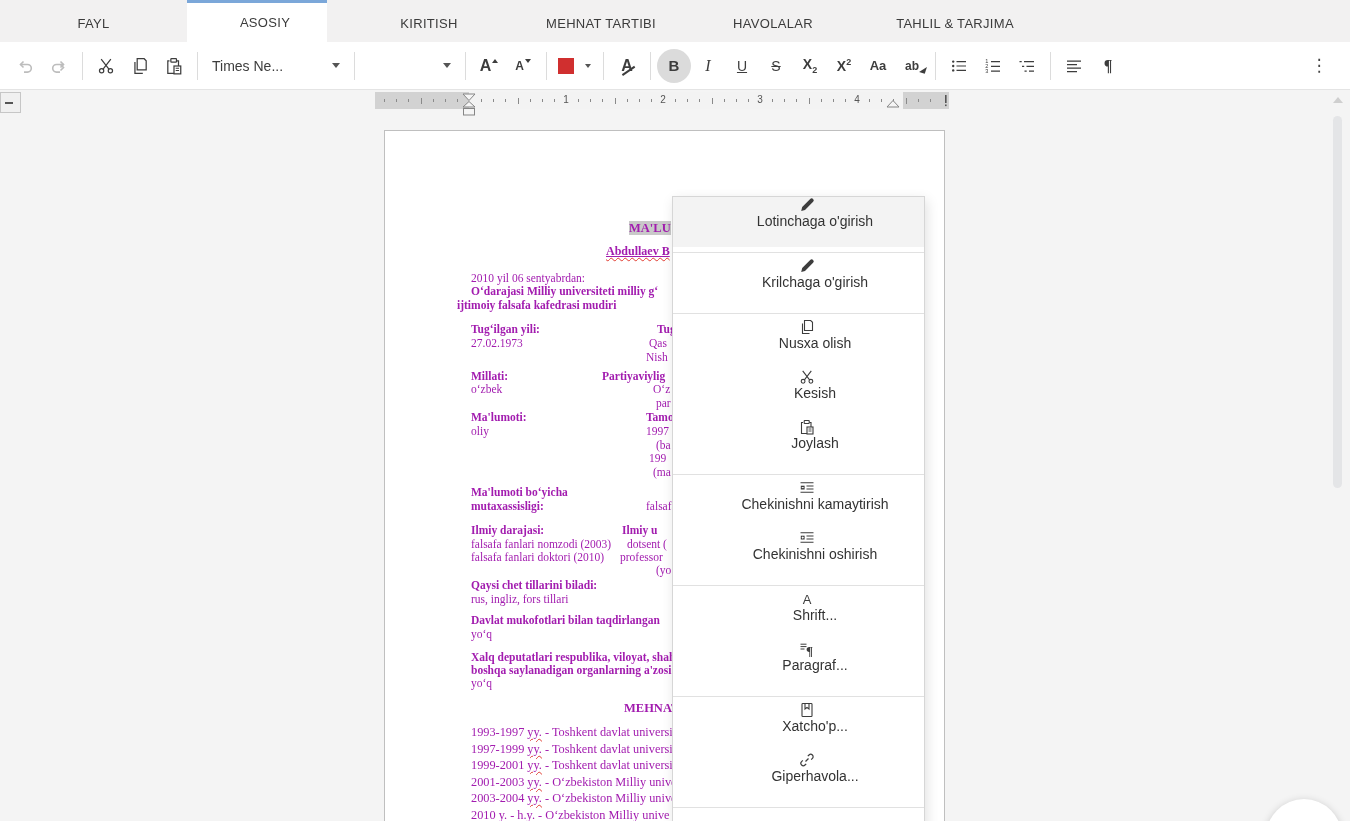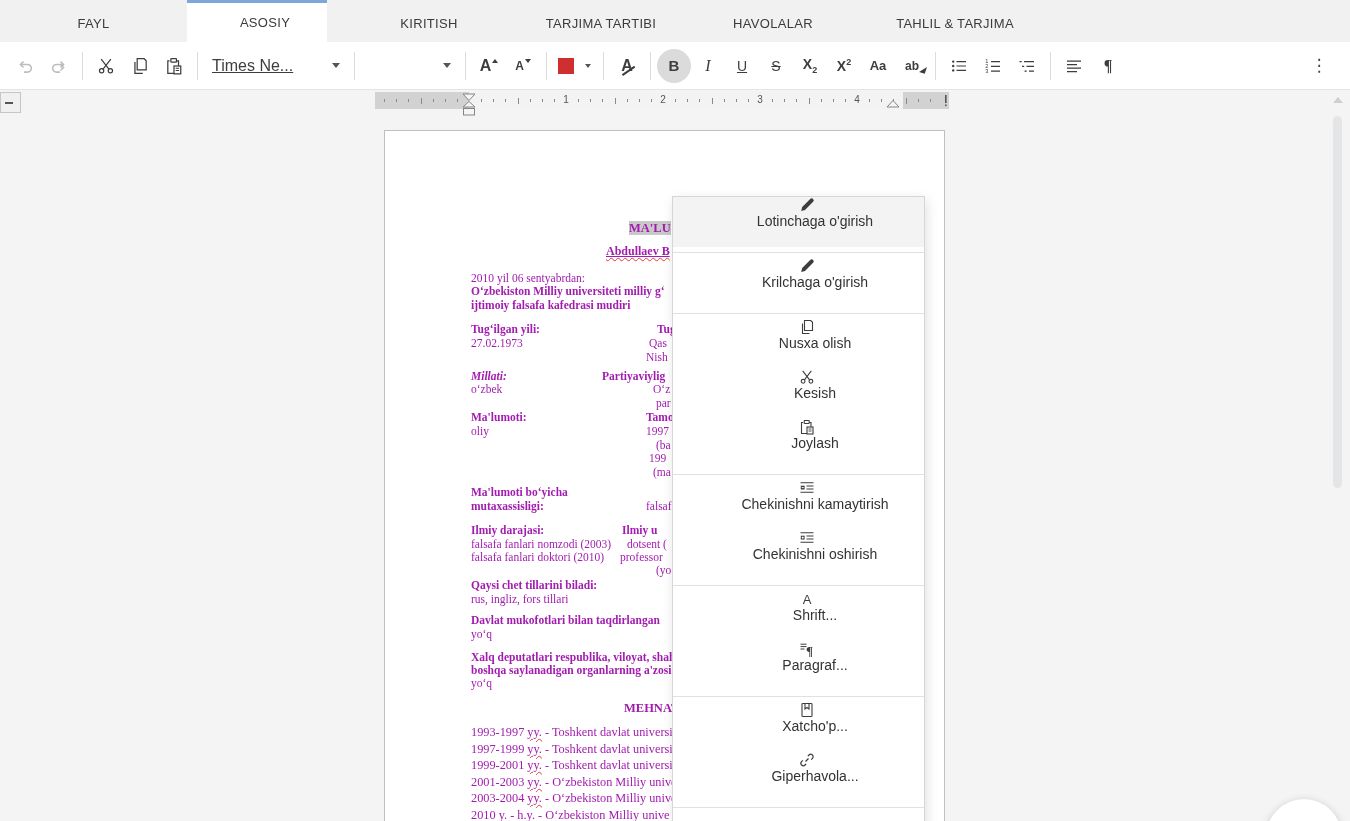--- a/index.html
+++ b/index.html
@@ -9,21 +9,21 @@
   
   #tabbar{position:absolute;left:0;top:0;width:100%;height:42px;background:#f2f1f1;display:flex;align-items:flex-end;}
   .tab{height:38px;display:flex;align-items:center;justify-content:center;font-size:13px;letter-spacing:.3px;color:#3b3b3b;cursor:default;margin-left:32px;}
   .tab.active{height:42px;background:#fff;border-top:3px solid var(--accent,#7ba7d9);box-sizing:border-box;}
 
   
   #toolbar{position:absolute;left:0;top:42px;width:100%;height:48px;background:#fff;border-bottom:1px solid #e4e4e4;display:flex;align-items:center;box-sizing:border-box;}
   .tbtn{height:34px;min-width:34px;display:flex;align-items:center;justify-content:center;color:#3d3d3d;}
   .tbtn svg{display:block;}
   .tsep{width:1px;height:28px;background:#dcdcdc;margin:0 6px;flex:none;}
-  .combo{display:flex;align-items:center;justify-content:space-between;height:30px;padding:0 8px;font-size:16px;color:#3d3d3d;text-decoration:underline;}
+  .combo{display:flex;align-items:center;justify-content:space-between;height:30px;padding:0 8px;font-size:14px;color:#3d3d3d;}
   .caret{width:0;height:0;border-left:4px solid transparent;border-right:4px solid transparent;border-top:5px solid #555;}
   .caret.sm{border-left-width:3px;border-right-width:3px;border-top-width:4px;}
   .circle-active{width:34px;height:34px;border-radius:50%;background:#dbdbdb;display:flex;align-items:center;justify-content:center;}
   .glyph-b{font-weight:bold;font-size:15px;}
   .glyph-i{font-family:"Liberation Serif",serif;font-style:italic;font-size:16px;}
   .glyph-u{font-size:14px;text-decoration:underline;}
   .glyph-s{font-size:14px;text-decoration:line-through;}
   .glyph-xx{font-size:14px;font-weight:600;}
   .glyph-sub{font-size:9px;vertical-align:sub;}
   .glyph-sup{font-size:9px;vertical-align:super;}
@@ -72,21 +72,21 @@
 </style>
 </head>
 <body>
 
 <div id="app">
 
   <div id="tabbar">
       <div class="tab" style="width: 123px;">FAYL</div>
       <div class="tab active" style="width: 140px; padding-left: 16px;">ASOSIY</div>
       <div class="tab" style="width: 140px;">KIRITISH</div>
-      <div class="tab" style="width: 140px;">TARJIMA TARTIBI</div>
+      <div class="tab" style="width: 140px;">MEHNAT TARTIBI</div>
       <div class="tab" style="width: 140px;">HAVOLALAR</div>
       <div class="tab" style="width: 160px;">TAHLIL &amp; TARJIMA</div>
     </div>
 
   <div id="toolbar">
     <div style="width:8px;flex:none"></div>
     <div class="tbtn">
         <span>
           <svg width="18" height="18" viewBox="0 0 18 18" fill="none" stroke="#bdbdbd" stroke-width="1.6">
             <path d="M4.5 7.5h7a3.8 3.8 0 1 1 0 7.6H8"></path>
@@ -289,28 +289,28 @@
     <rect x="88.5" y="16.5" width="11" height="6.5" fill="#f5f5f5" stroke="#858585"></rect>
     <polygon points="512,15 524,15 518,8.5" fill="#f5f5f5" stroke="#858585"></polygon>
     <rect x="570" y="3" width="1.6" height="8" fill="#555"></rect>
     <rect x="570" y="12.5" width="1.6" height="1.6" fill="#555"></rect>
   </svg>
 
   <div id="page">
       <div class="docline" style="left: 244px; top: 90px; font-size: 12.5px; line-height: 14.375px;"><span class="b sel">MA'LU</span></div>
       <div class="docline" style="left: 221px; top: 114px; font-size: 12px; line-height: 13.8px;"><span class="b u"><span class="wavy">Abdullaev B</span></span></div>
       <div class="docline" style="left: 86px; top: 141px;"><span>2010 yil 06 sentyabrdan:</span></div>
-      <div class="docline" style="left: 86px; top: 154px;"><span class="b">O‘zbekiston Milliy universiteti milliy g‘</span></div>
-      <div class="docline" style="left: 86px; top: 168px;"><span class="b">ijtimoiy falsafa kafedrasi mudiri</span></div>
+      <div class="docline" style="left: 86px; top: 154px;"><span class="b">O‘darajasi Milliy universiteti milliy g‘</span></div>
+      <div class="docline" style="left: 72px; top: 168px;"><span class="b">ijtimoiy falsafa kafedrasi mudiri</span></div>
       <div class="docline" style="left: 86px; top: 192px;"><span class="b">Tug‘ilgan yili:</span></div>
       <div class="docline" style="left: 272px; top: 192px;"><span class="b">Tug</span></div>
       <div class="docline" style="left: 86px; top: 206px;"><span>27.02.1973</span></div>
       <div class="docline" style="left: 264px; top: 206px;"><span>Qas</span></div>
       <div class="docline" style="left: 261px; top: 220px;"><span>Nish</span></div>
-      <div class="docline" style="left: 86px; top: 239px; font-style: italic;"><span class="b">Millati:</span></div>
+      <div class="docline" style="left: 86px; top: 239px;"><span class="b">Millati:</span></div>
       <div class="docline" style="left: 217px; top: 239px;"><span class="b">Partiyaviylig</span></div>
       <div class="docline" style="left: 86px; top: 252px;"><span>o‘zbek</span></div>
       <div class="docline" style="left: 268px; top: 252px;"><span>O‘z</span></div>
       <div class="docline" style="left: 271px; top: 266px;"><span>par</span></div>
       <div class="docline" style="left: 86px; top: 280px;"><span class="b">Ma'lumoti:</span></div>
       <div class="docline" style="left: 261px; top: 280px;"><span class="b">Tamo</span></div>
       <div class="docline" style="left: 86px; top: 294px;"><span>oliy</span></div>
       <div class="docline" style="left: 261px; top: 294px;"><span>1997</span></div>
       <div class="docline" style="left: 271px; top: 308px;"><span>(ba</span></div>
       <div class="docline" style="left: 264px; top: 321px;"><span>199</span></div>

